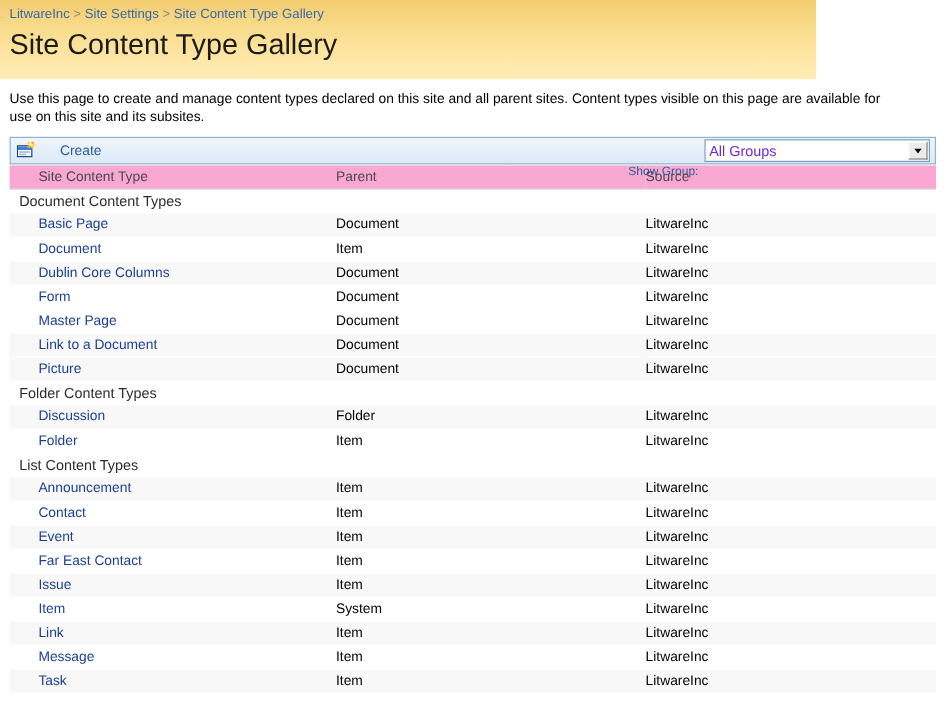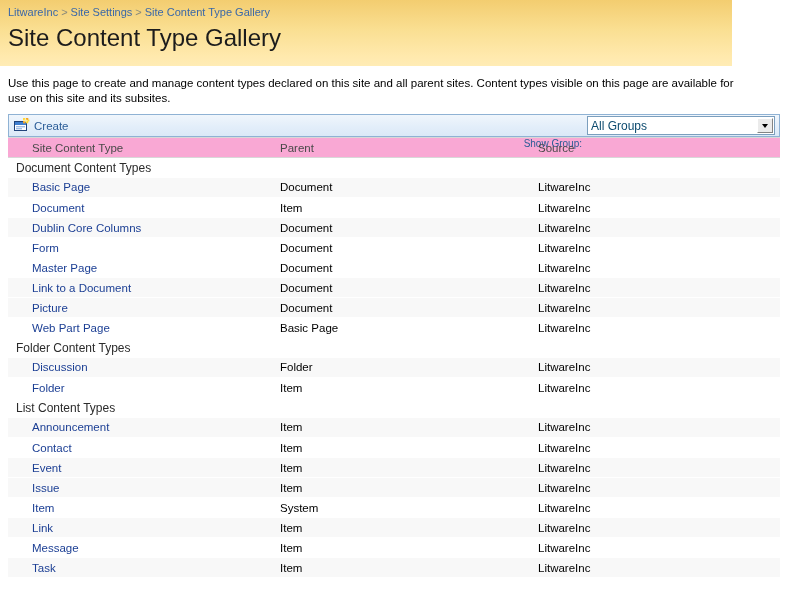--- a/index.html
+++ b/index.html
@@ -8,21 +8,21 @@
     padding: 0;
     width: 788px;
     height: 590px;
     background: #ffffff;
     font-family: "Liberation Sans", sans-serif;
     overflow: hidden;
   }
 
   
   .page-header {
-    width: 732px;
+    width: 680px;
     height: 66px;
     background: linear-gradient(to bottom, #f3cd70 0%, #fadf92 45%, #ffe9ad 85%, #ffecb5 100%);
     padding: 4px 0 0 8px;
     position: relative;
   }
   .breadcrumb {
     font-size: 11px;
     line-height: 14px;
     color: #7f7f6f;
     white-space: nowrap;
@@ -63,21 +63,21 @@
     background: linear-gradient(to bottom, #f0f6fc 0%, #e3eefa 55%, #dbe9f7 100%);
     border: 1px solid #8fb2d4;
     display: flex;
     align-items: center;
     justify-content: space-between;
     padding: 0 3px 0 4px;
   }
   .create-btn {
     display: flex;
     align-items: center;
-    gap: 4px;
+    gap: 20px;
     cursor: pointer;
     padding: 1px 3px 1px 1px;
   }
   .create-label {
     font-size: 11.5px;
     color: #2b5c97;
     line-height: 14px;
   }
   .create-icon {
     width: 16px;
@@ -93,21 +93,21 @@
   .showgroup-label {
     font-size: 10px;
     color: #2b5c97;
     margin-top: 36px;
   }
   .group-select {
     width: 188px;
     height: 19px;
     font-family: "Liberation Sans", sans-serif;
     font-size: 12px;
-    color: #0c4a6e;
+    color: #6d28d9;
     background: #ffffff;
     border: 1px solid #7b9ebd;
     display: flex;
     align-items: center;
     justify-content: space-between;
     padding: 0 1px 0 3px;
     cursor: pointer;
   }
   .group-select .value {
     line-height: 16px;
@@ -281,25 +281,20 @@
       <tr class="data-row alt">
         <td class="name"><a class="ct-link" href="#">Link to a Document</a></td>
         <td class="parent"><span class="cell-text">Document</span></td>
         <td class="source"><span class="cell-text">LitwareInc</span></td>
       </tr>
       <tr class="data-row alt">
         <td class="name"><a class="ct-link" href="#">Picture</a></td>
         <td class="parent"><span class="cell-text">Document</span></td>
         <td class="source"><span class="cell-text">LitwareInc</span></td>
       </tr>
-      <tr class="data-row norm">
-        <td class="name"><a class="ct-link" href="#">Web Part Page</a></td>
-        <td class="parent"><span class="cell-text">Basic Page</span></td>
-        <td class="source"><span class="cell-text">LitwareInc</span></td>
-      </tr>
       <tr class="section-row">
         <td colspan="3">Folder Content Types</td>
       </tr>
       <tr class="data-row alt">
         <td class="name"><a class="ct-link" href="#">Discussion</a></td>
         <td class="parent"><span class="cell-text">Folder</span></td>
         <td class="source"><span class="cell-text">LitwareInc</span></td>
       </tr>
       <tr class="data-row norm">
         <td class="name"><a class="ct-link" href="#">Folder</a></td>
@@ -317,20 +312,25 @@
       <tr class="data-row norm">
         <td class="name"><a class="ct-link" href="#">Contact</a></td>
         <td class="parent"><span class="cell-text">Item</span></td>
         <td class="source"><span class="cell-text">LitwareInc</span></td>
       </tr>
       <tr class="data-row alt">
         <td class="name"><a class="ct-link" href="#">Event</a></td>
         <td class="parent"><span class="cell-text">Item</span></td>
         <td class="source"><span class="cell-text">LitwareInc</span></td>
       </tr>
+      <tr class="data-row norm">
+        <td class="name"><a class="ct-link" href="#">Far East Contact</a></td>
+        <td class="parent"><span class="cell-text">Item</span></td>
+        <td class="source"><span class="cell-text">LitwareInc</span></td>
+      </tr>
       <tr class="data-row alt">
         <td class="name"><a class="ct-link" href="#">Issue</a></td>
         <td class="parent"><span class="cell-text">Item</span></td>
         <td class="source"><span class="cell-text">LitwareInc</span></td>
       </tr>
       <tr class="data-row norm">
         <td class="name"><a class="ct-link" href="#">Item</a></td>
         <td class="parent"><span class="cell-text">System</span></td>
         <td class="source"><span class="cell-text">LitwareInc</span></td>
       </tr>

